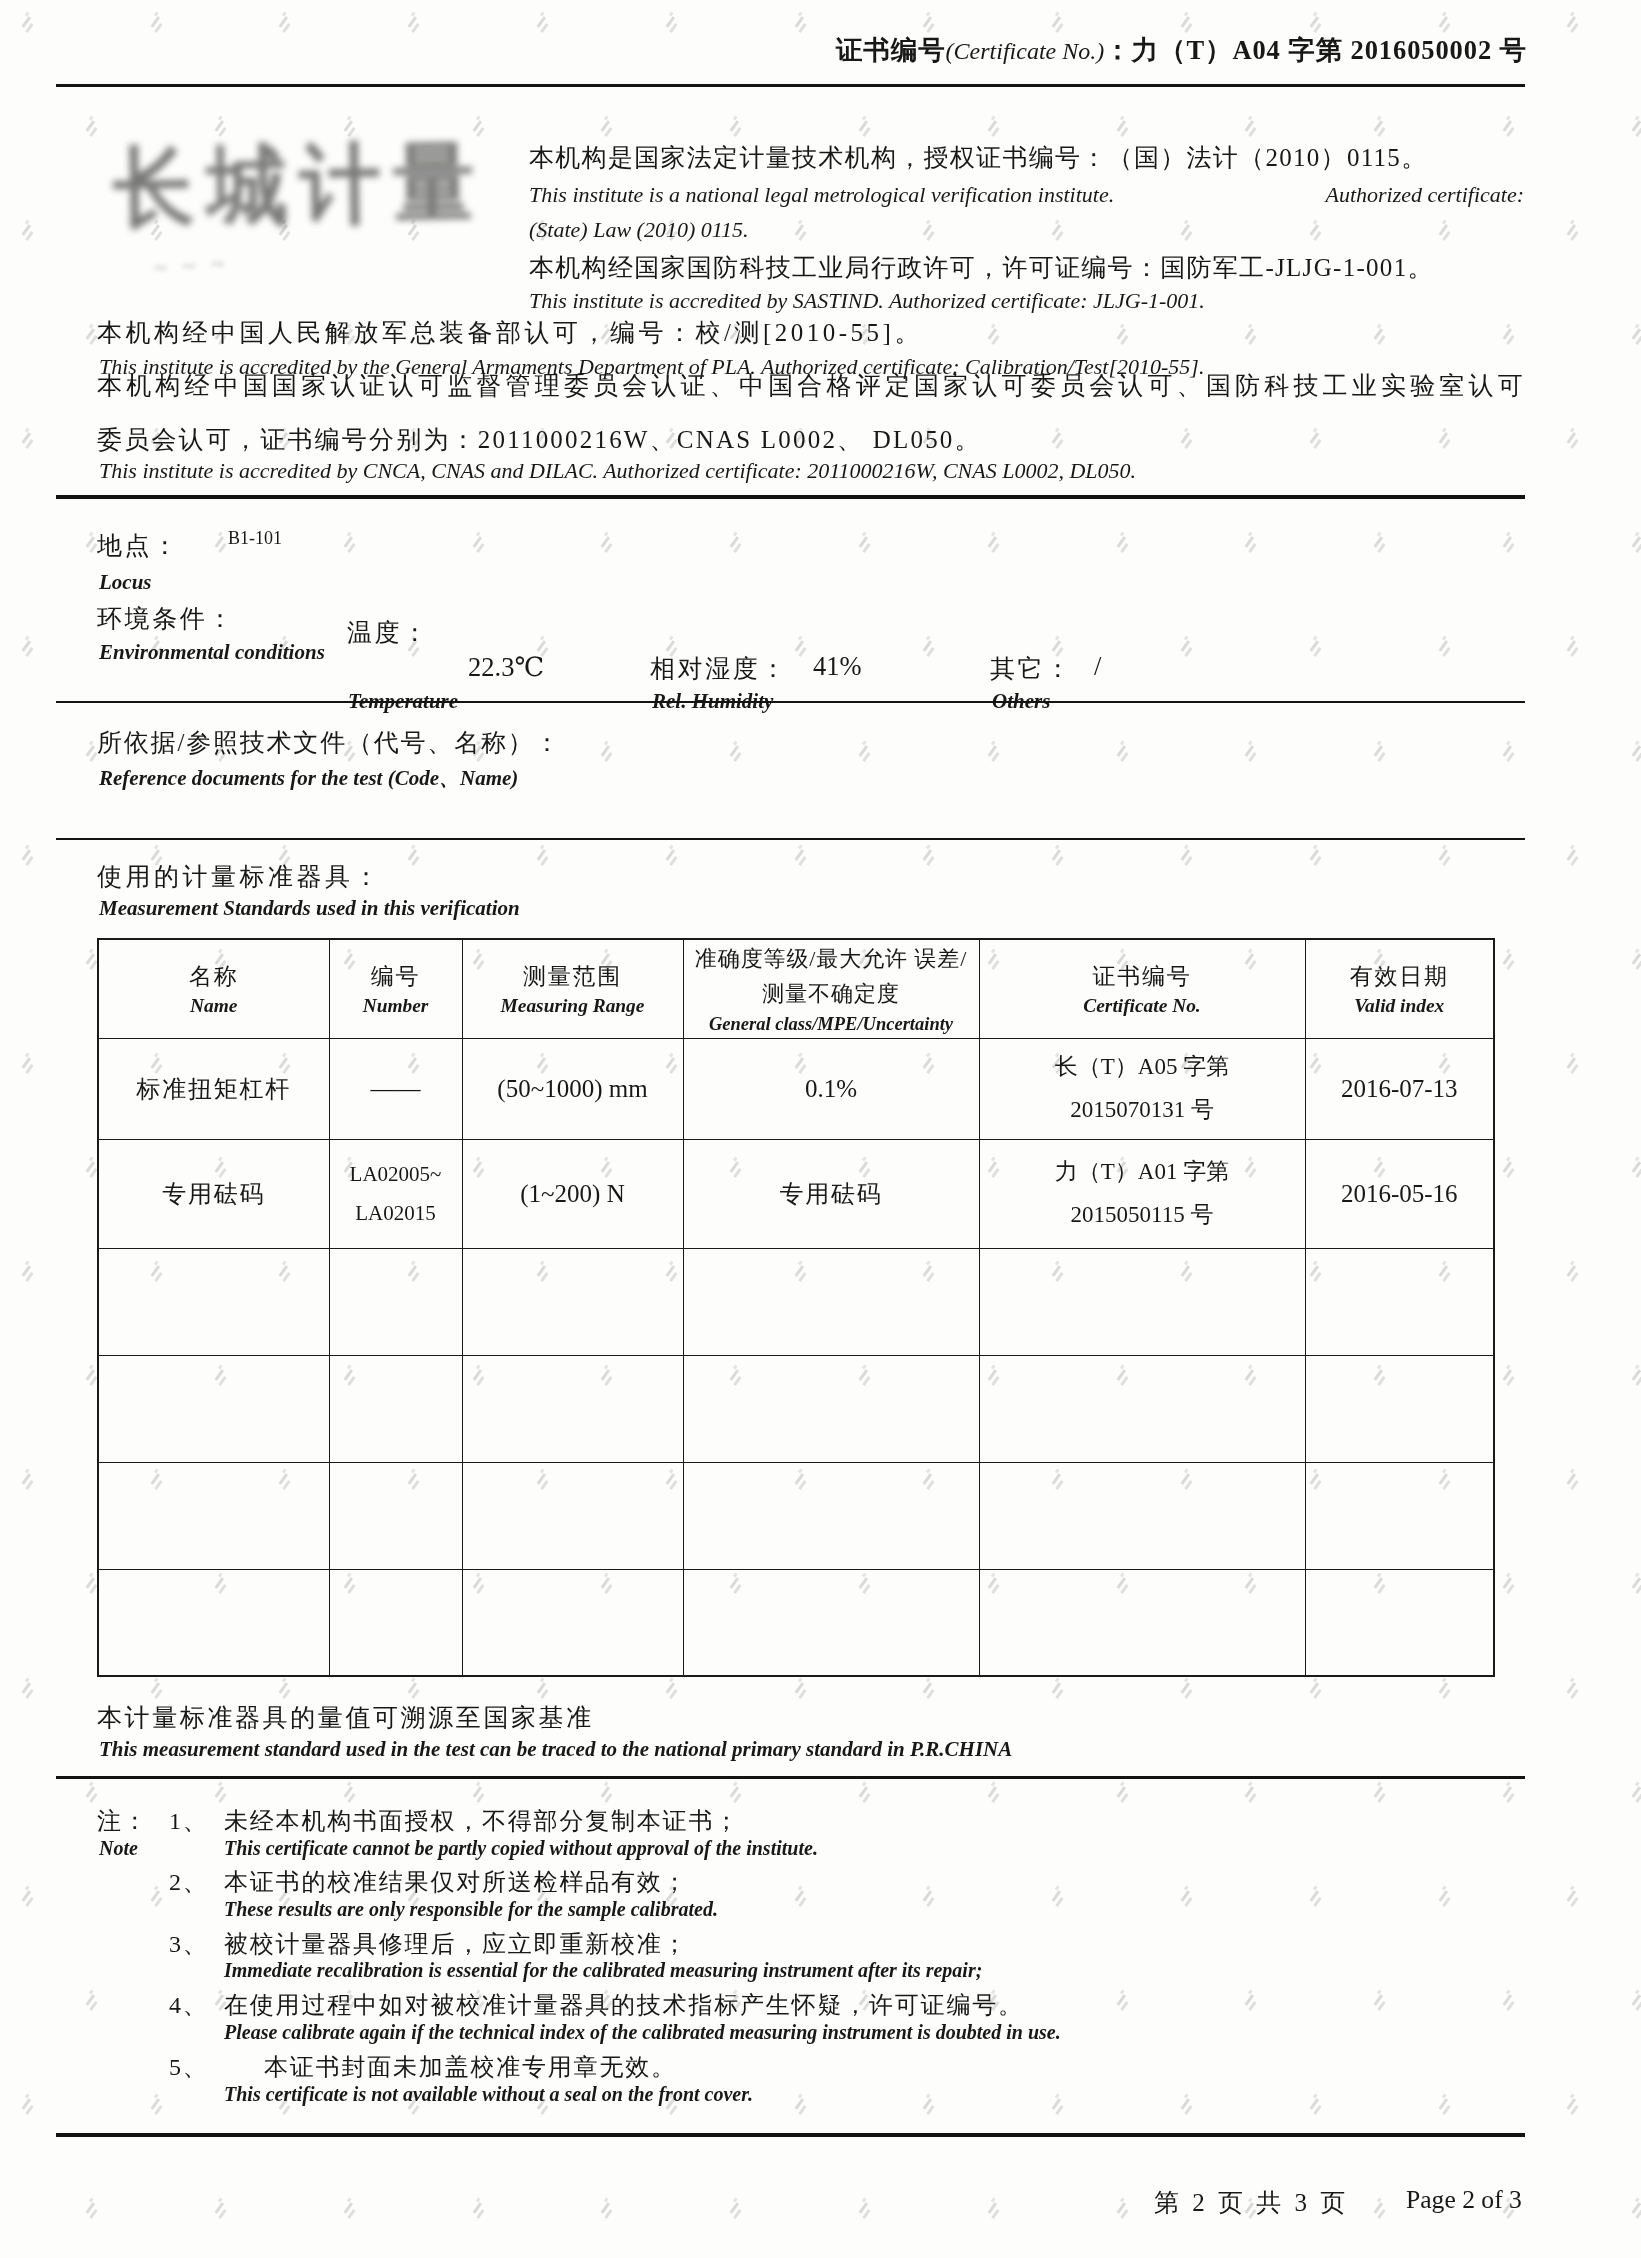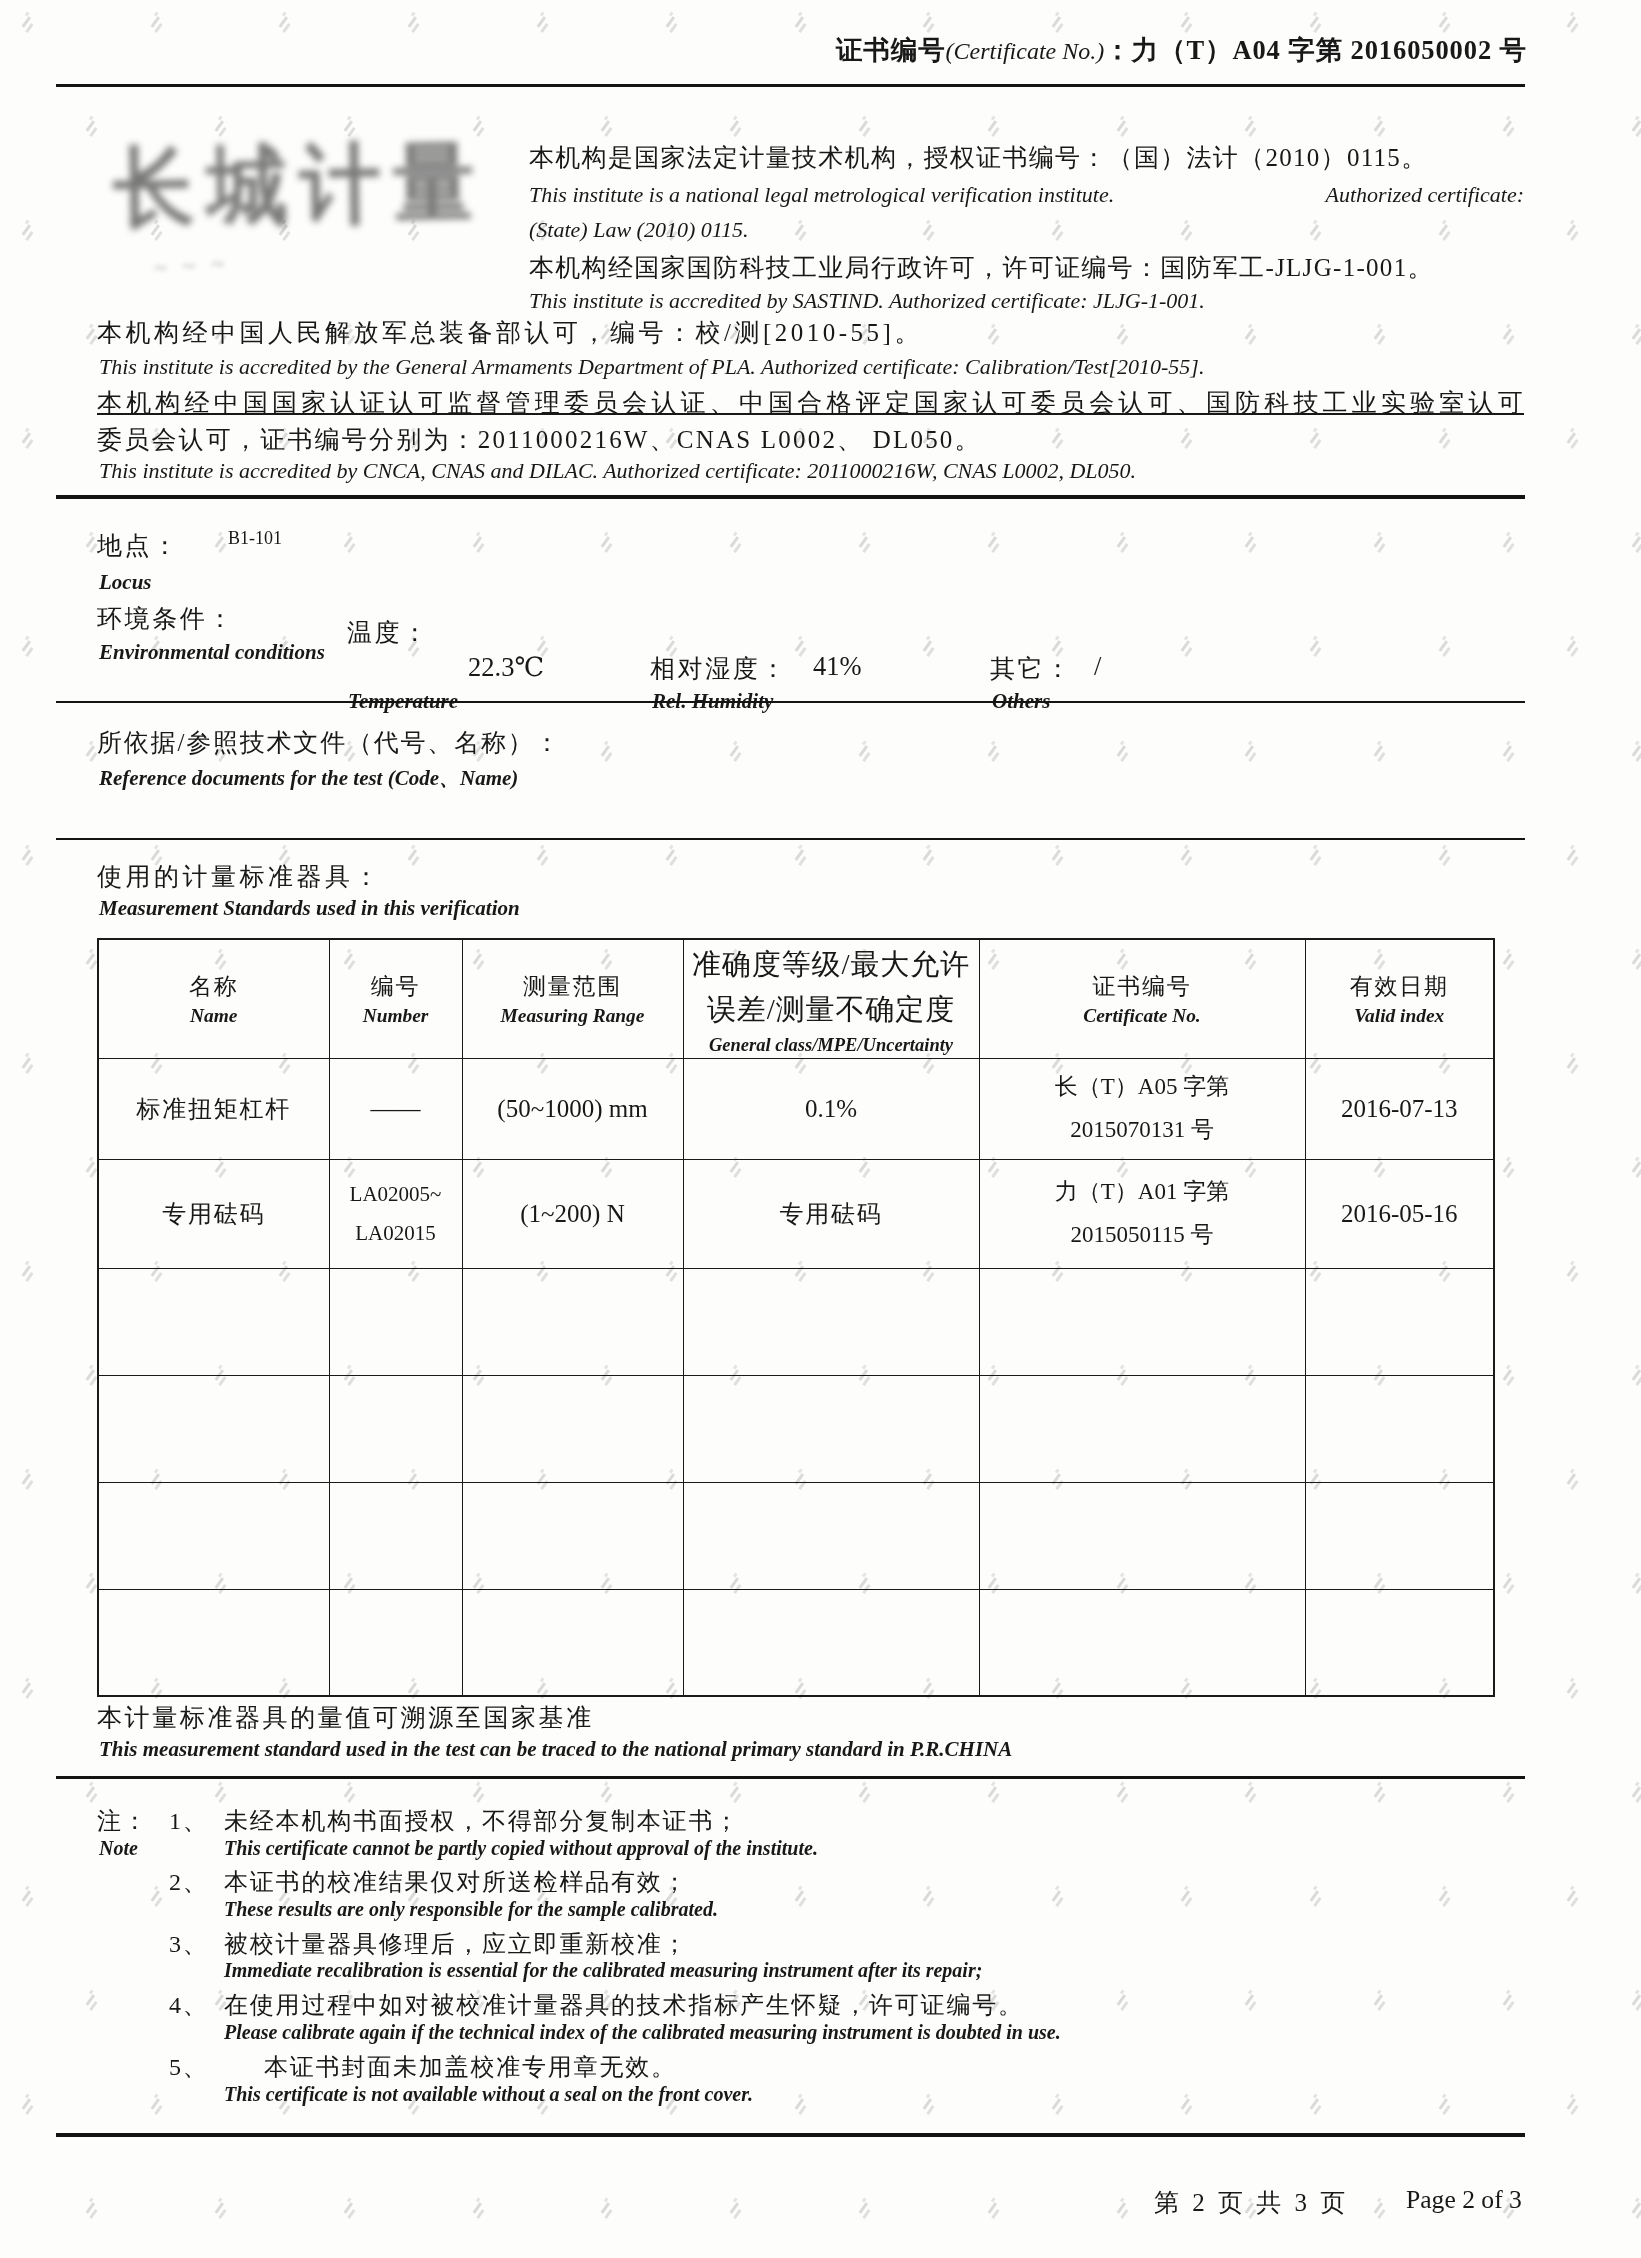--- a/index.html
+++ b/index.html
@@ -47,21 +47,21 @@
     position:absolute;left:97px;top:938px;width:1396px;
     border-collapse:collapse;table-layout:fixed;
   }
   table.std,table.std td,table.std th{border:1.8px solid #1a1a1a;}
   table.std{border-width:2.6px;}
   table.std td,table.std th{
     vertical-align:middle;text-align:center;padding:1.8px 5.3px;
     font-weight:normal;overflow:hidden;
   }
   .th-cn{font-size:23px;letter-spacing:1.8px;}
-  .th-cn.small{font-size:29px;letter-spacing:0.9px;line-height:1.55;}
+  .th-cn.small{font-size:22px;letter-spacing:0.9px;line-height:1.55;}
   .th-en{font-style:italic;font-weight:bold;font-size:19.4px;margin-top:3.5px;}
   .cell-cn{font-size:24px;letter-spacing:1.8px;}
   .cell-serif{font-size:25px;}
   .twoline{line-height:1.85;font-size:23px;}
   .r-head{height:99px;}
   .r-data1{height:101px;}
   .r-data2{height:109px;}
   .r-empty{height:107px;}
 
   
@@ -380,21 +380,21 @@
   <div class="abs en flexjust" style="left:529px;top:182px;width:995px;">
     <span>This institute is a national legal metrological verification institute.</span>
     <span>Authorized certificate:</span>
   </div>
   <div class="abs en" style="left:529px;top:217px;">(State) Law (2010) 0115.</div>
   <div class="abs cn" style="left:529px;top:251px;width:997px;">本机构经国家国防科技工业局行政许可，许可证编号：国防军工-JLJG-1-001。</div>
   <div class="abs en" style="left:529px;top:288px;">This institute is accredited by SASTIND. Authorized certificate: JLJG-1-001.</div>
 
   <div class="abs cn" style="left:97px;top:316px;letter-spacing:3.5px;">本机构经中国人民解放军总装备部认可，编号：校/测[2010-55]。</div>
   <div class="abs en" style="left:99px;top:354px;">This institute is accredited by the General Armaments Department of PLA. Authorized certificate: Calibration/Test[2010-55].</div>
-  <div class="abs cn jcn" style="left:97px;top:386px;width:1427px;text-decoration:underline;">本机构经中国国家认证认可监督管理委员会认证、中国合格评定国家认可委员会认可、国防科技工业实验室认可</div>
+  <div class="abs cn jcn" style="left:97px;top:369px;width:1427px;">本机构经中国国家认证认可监督管理委员会认证、中国合格评定国家认可委员会认可、国防科技工业实验室认可</div>
   <div class="abs cn" style="left:97px;top:423px;letter-spacing:2.2px;">委员会认可，证书编号分别为：2011000216W、CNAS L0002、 DL050。</div>
   <div class="abs en" style="left:99px;top:458px;">This institute is accredited by CNCA, CNAS and DILAC. Authorized certificate: 2011000216W, CNAS L0002, DL050.</div>
 
   <div class="hr" style="left:56px;top:495px;width:1469px;height:4.4px;"></div>
 
   <div class="abs cn" style="left:97px;top:529px;letter-spacing:2.6px;">地点：</div>
   <div class="abs cell-serif" style="left:228px;top:528px;font-size:18px;">B1-101</div>
   <div class="abs en enb" style="left:99px;top:570px;font-size:21px;">Locus</div>
 
   <div class="abs cn" style="left:97px;top:602px;letter-spacing:2.6px;">环境条件：</div>

